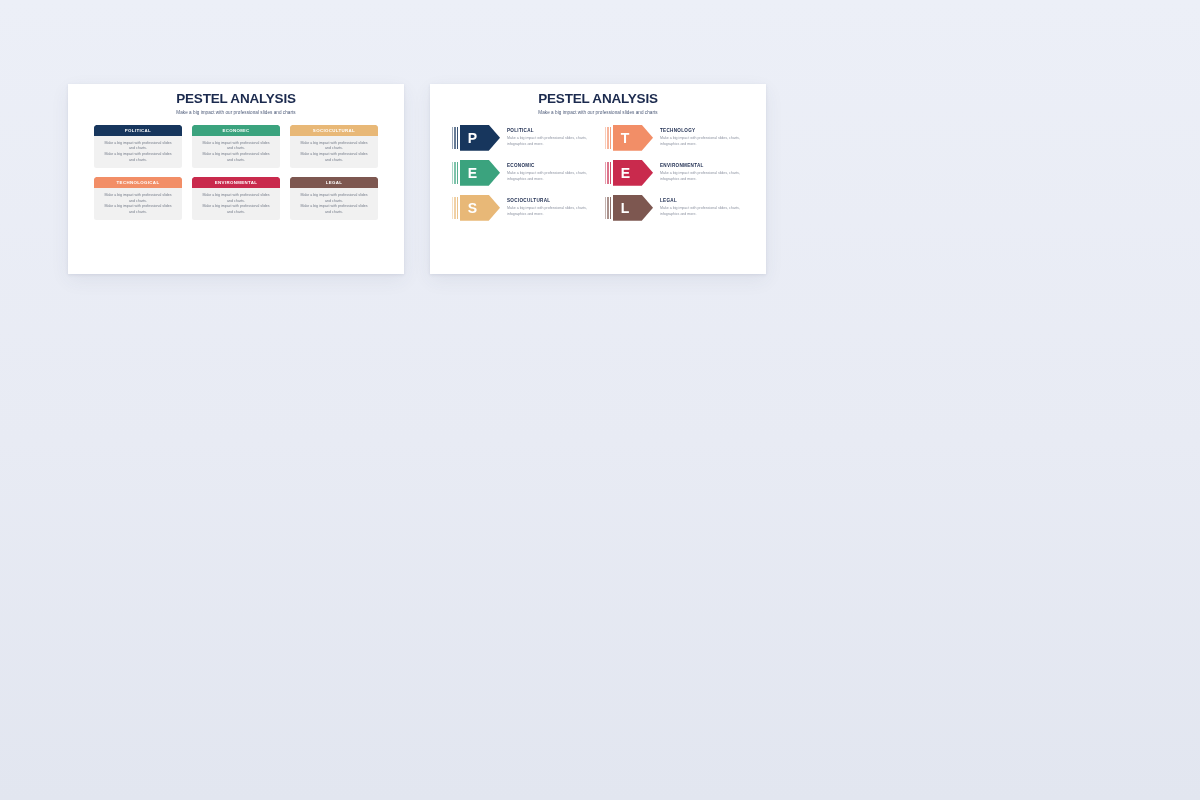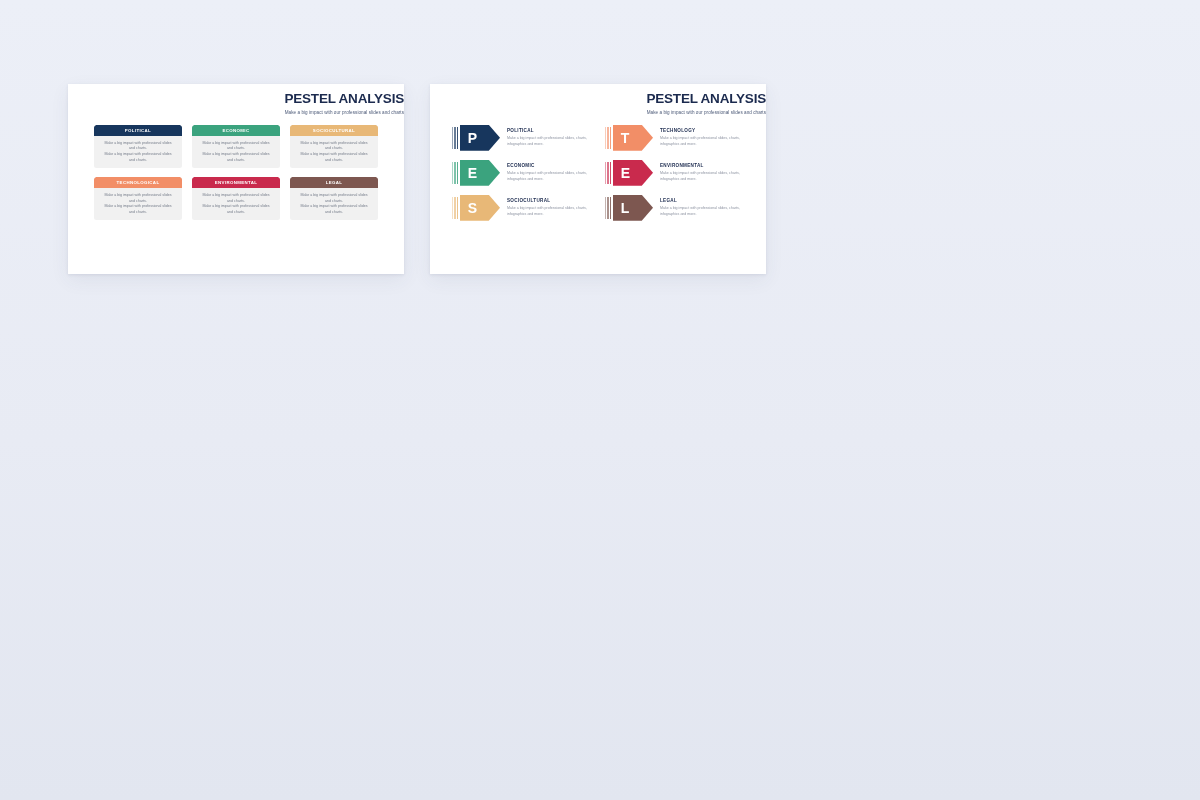--- a/index.html
+++ b/index.html
@@ -22,21 +22,21 @@
 
   
   .slide {
     position: absolute;
     background: #ffffff;
     box-shadow: 0 1px 3px rgba(60,70,100,0.10), 0 6px 18px rgba(60,70,100,0.07);
   }
   #slide-left  { left: 68px;  top: 84px; width: 336px; height: 190px; }
   #slide-right { left: 430px; top: 84px; width: 336px; height: 190px; }
 
-  .slide-head { text-align: right; padding-top: 8px; }
+  .slide-head { text-align: center; padding-top: 8px; }
   .slide-title {
     font-size: 13.5px;
     font-weight: bold;
     letter-spacing: -0.2px;
     color: #1b2a4e;
     line-height: 1.1;
   }
   .slide-sub {
     font-size: 4.6px;
     color: #4c5a78;

